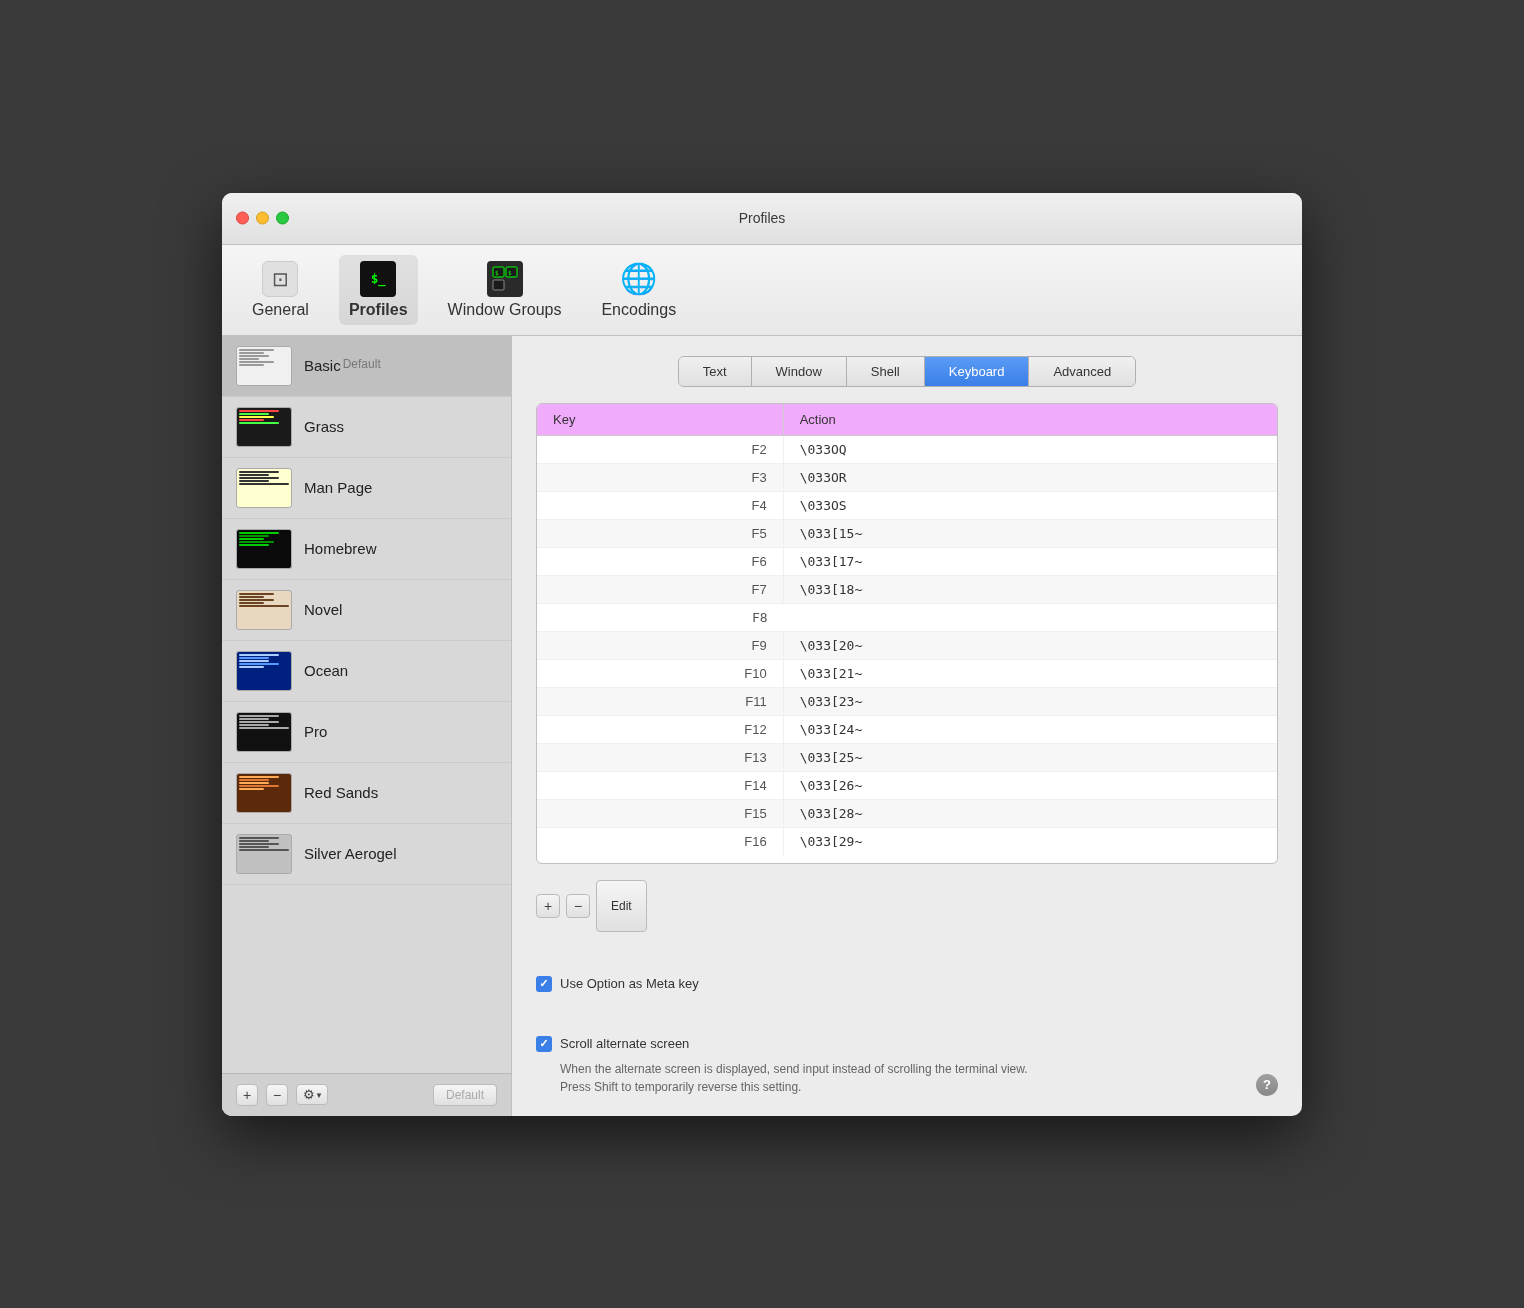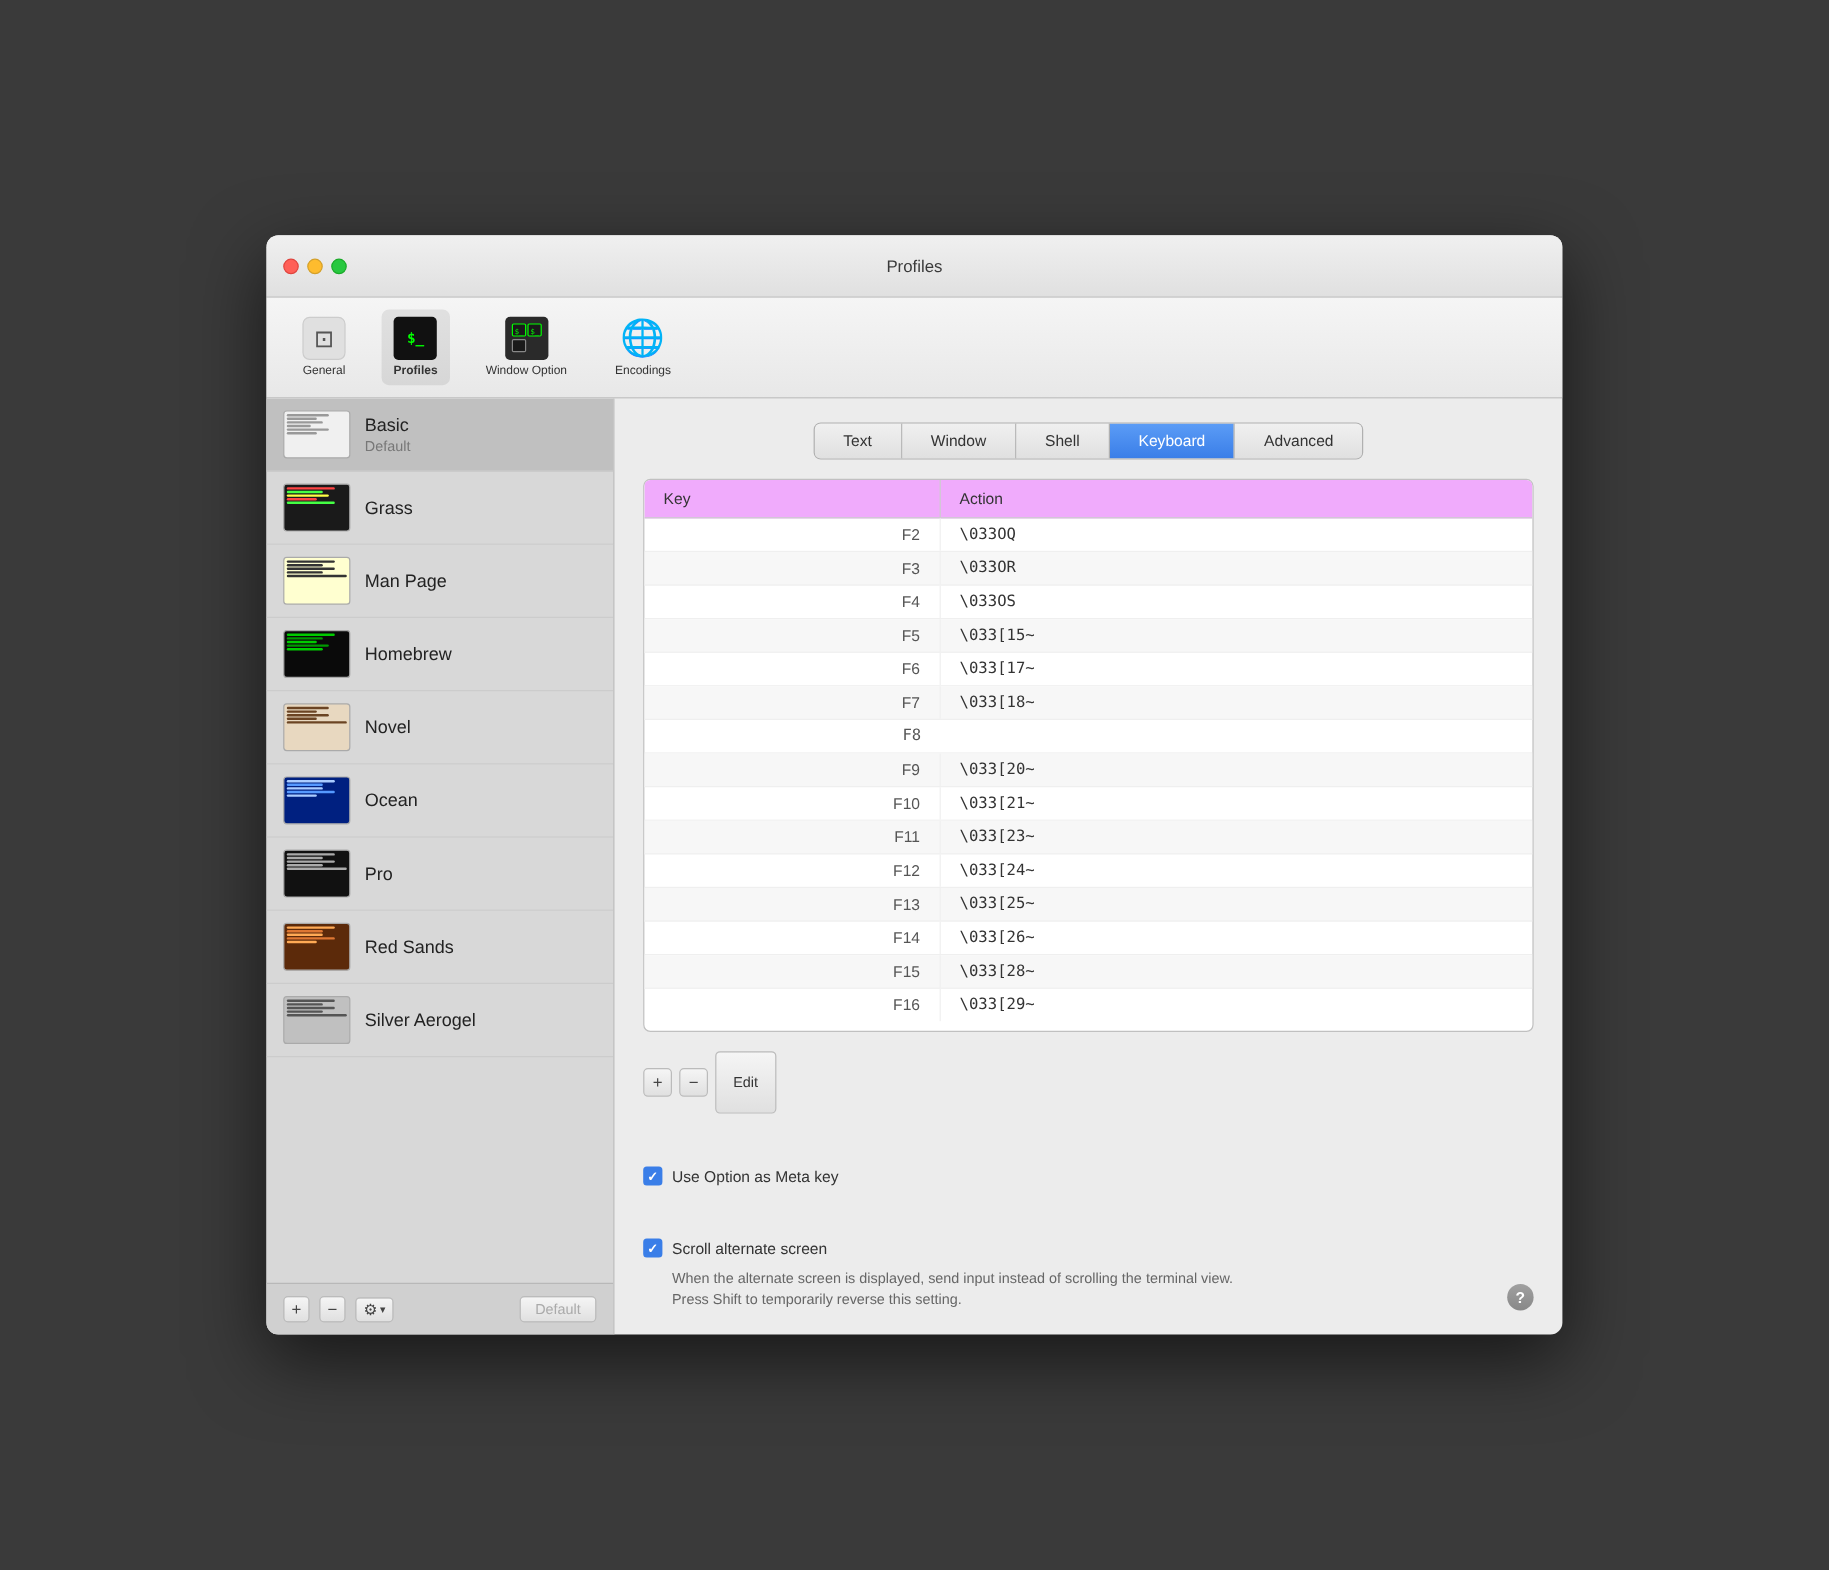--- a/index.html
+++ b/index.html
@@ -108,21 +108,21 @@
 
     .toolbar-icon.windowgroups-icon {
       background: #2a2a2a;
       border-radius: 4px;
       font-size: 11px;
       font-family: monospace;
       color: #0f0;
     }
 
     .toolbar-label {
-      font-size: 10px;
+      font-size: 16px;
       color: #333;
     }
 
     .toolbar-label.bold {
       font-weight: 600;
     }
 
     .content {
       display: flex;
       height: 780px;
@@ -258,21 +258,20 @@
       flex-direction: column;
       padding: 2px;
       gap: 1px;
     }
     .thumb-silver .ts { height: 2px; background: #555; border-radius: 1px; }
     .thumb-silver .ts.w80 { width: 80%; }
     .thumb-silver .ts.w60 { width: 60%; }
 
     .profile-info {
       display: flex;
-      flex-direction: column;
       gap: 2px;
     }
 
     .profile-name {
       font-size: 15px;
       color: #222;
     }
 
     .profile-subtitle {
       font-size: 12px;
@@ -544,21 +543,21 @@
     <div class="toolbar-item">
       <div class="toolbar-icon windowgroups-icon" style="color:#0f0; padding:4px;">
         <svg width="28" height="28" viewBox="0 0 28 28">
           <rect x="2" y="2" width="11" height="10" rx="1" fill="#1a1a1a" stroke="#0f0" stroke-width="1"></rect>
           <rect x="15" y="2" width="11" height="10" rx="1" fill="#1a1a1a" stroke="#0f0" stroke-width="1"></rect>
           <rect x="2" y="15" width="11" height="10" rx="1" fill="#1a1a1a" stroke="#888" stroke-width="1"></rect>
           <text x="4" y="10" font-size="6" fill="#0f0" font-family="monospace">$_</text>
           <text x="17" y="10" font-size="6" fill="#0f0" font-family="monospace">$_</text>
         </svg>
       </div>
-      <span class="toolbar-label">Window Option</span>
+      <span class="toolbar-label">Window Groups</span>
     </div>
     <div class="toolbar-item">
       <div class="toolbar-icon" style="font-size:30px;">🌐</div>
       <span class="toolbar-label">Encodings</span>
     </div>
   </div>
 
   <div class="content">
 
     <div class="sidebar">

